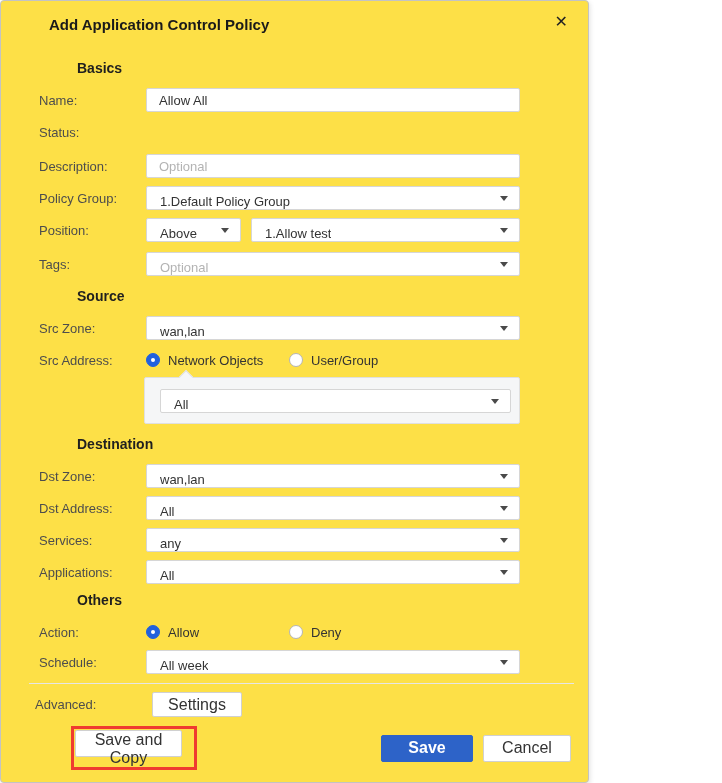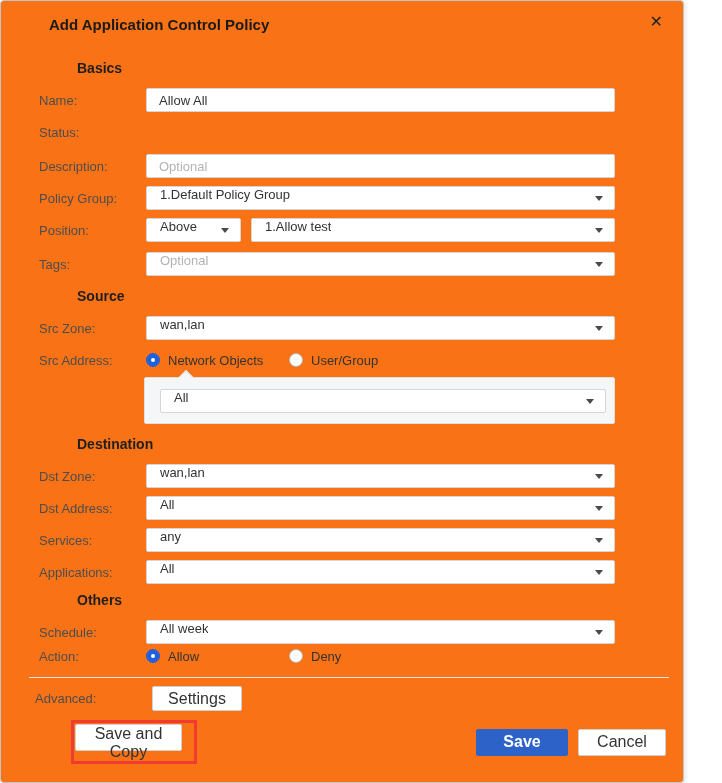--- a/index.html
+++ b/index.html
@@ -3,22 +3,22 @@
 <meta charset="utf-8">
 <style>
   * { margin:0; padding:0; box-sizing:border-box; }
   html,body { background:#fff; }
   body {
     font-family:"Liberation Sans", sans-serif;
     font-size:13px; color:#333;
     width:722px; height:783px;
   }
   .dialog {
-    width:684px; height:783px;
-    background:#f97316;
+    width:589px; height:783px;
+    background:#fde047;
     border:1px solid #c3c3c3;
     border-radius:4px;
     box-shadow:1px 2px 5px rgba(0,0,0,.12);
     overflow:hidden;
     position:relative;
   }
   
   .dlg-header { position:relative; padding:13px 20px 0 48px; height:35px; }
   .dlg-title { font-size:15px; font-weight:bold; color:#1a1a1a; line-height:22px; }
   .close {
@@ -36,21 +36,21 @@
   .mb6 { margin-bottom:6px !important; } .mb0 { margin-bottom:0 !important; } .mb12 { margin-bottom:12px !important; }
   .lbl { width:107px; flex-shrink:0; color:#4d4d4d; }
   .field { flex:1; display:flex; align-items:center; }
   .text-input {
     width:100%; height:24px; border:1px solid #d6d6d6; border-radius:2px;
     padding:0 12px; font-family:inherit; font-size:13px; color:#333; outline:none;
   }
   .text-input::placeholder { color:#b3b3b3; }
   .select {
     position:relative; height:24px; border:1px solid #d6d6d6; border-radius:2px;
-    background:#fff; display:flex; align-items:flex-start; padding:0 26px 0 13px;
+    background:#fff; display:flex; align-items:flex-end; padding:0 26px 0 13px;
     cursor:pointer; width:100%;
   }
   .select .sel-text { color:#333; white-space:nowrap; overflow:hidden; }
   .sel-text.placeholder { color:#b3b3b3; }
   .caret {
     position:absolute; right:11px; top:50%; margin-top:-2px;
     width:0; height:0; border-left:4px solid transparent;
     border-right:4px solid transparent; border-top:5px solid #4a4a4a;
   }
   .select-small { width:95px; flex:none; }
@@ -241,41 +241,41 @@
       <div class="field">
         <div class="select">
           <span class="sel-text">All</span>
           <span class="caret"></span>
         </div>
       </div>
     </div>
 
     <div class="section-header mt8">Others</div>
 
+    <div class="row mb6">
+      <span class="lbl">Action:</span>
+      <div class="field">
+        <span class="radio-item">
+          <span class="radio checked"></span>
+          <span class="radio-label">Allow</span>
+        </span>
+        <span class="radio-item">
+          <span class="radio"></span>
+          <span class="radio-label">Deny</span>
+        </span>
+      </div>
+    </div>
+
     <div class="row mb0">
       <span class="lbl">Schedule:</span>
       <div class="field">
         <div class="select">
           <span class="sel-text">All week</span>
           <span class="caret"></span>
         </div>
-      </div>
-    </div>
-
-    <div class="row mb6">
-      <span class="lbl">Action:</span>
-      <div class="field">
-        <span class="radio-item">
-          <span class="radio checked"></span>
-          <span class="radio-label">Allow</span>
-        </span>
-        <span class="radio-item">
-          <span class="radio"></span>
-          <span class="radio-label">Deny</span>
-        </span>
       </div>
     </div>
 
   </div>
 
   <div class="divider"></div>
 
   <div class="dlg-footer">
     <div class="adv-row">
       <span class="adv-lbl">Advanced:</span>

